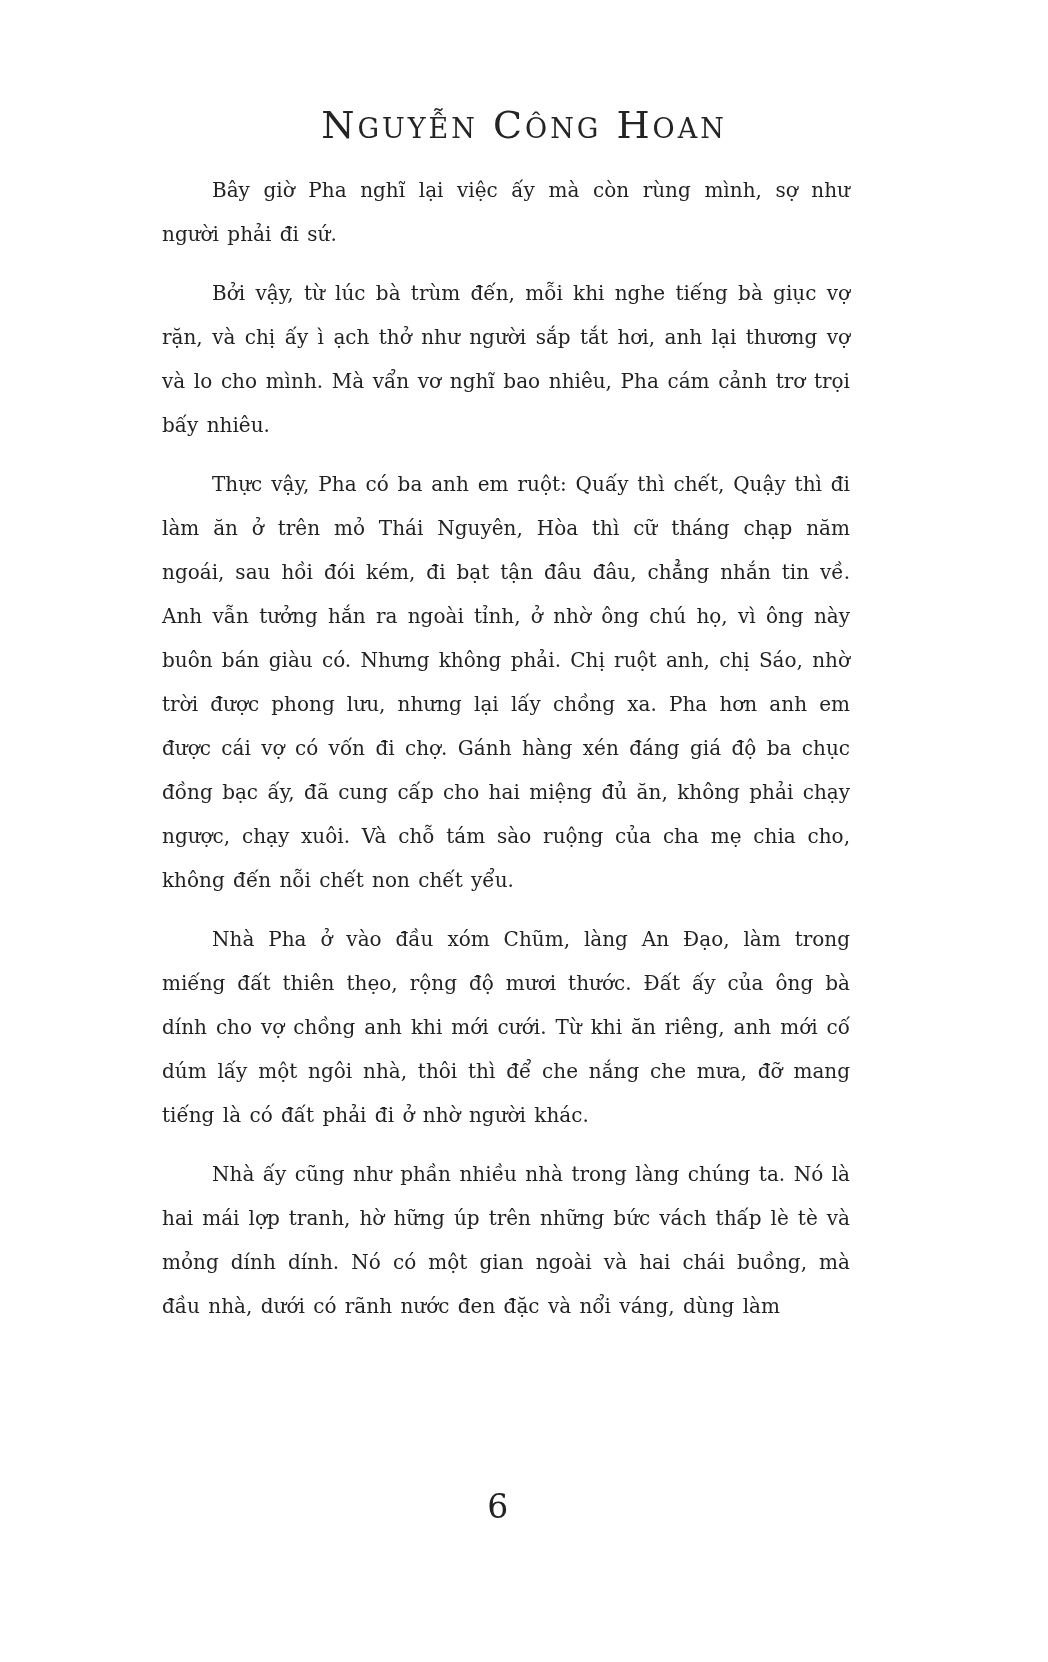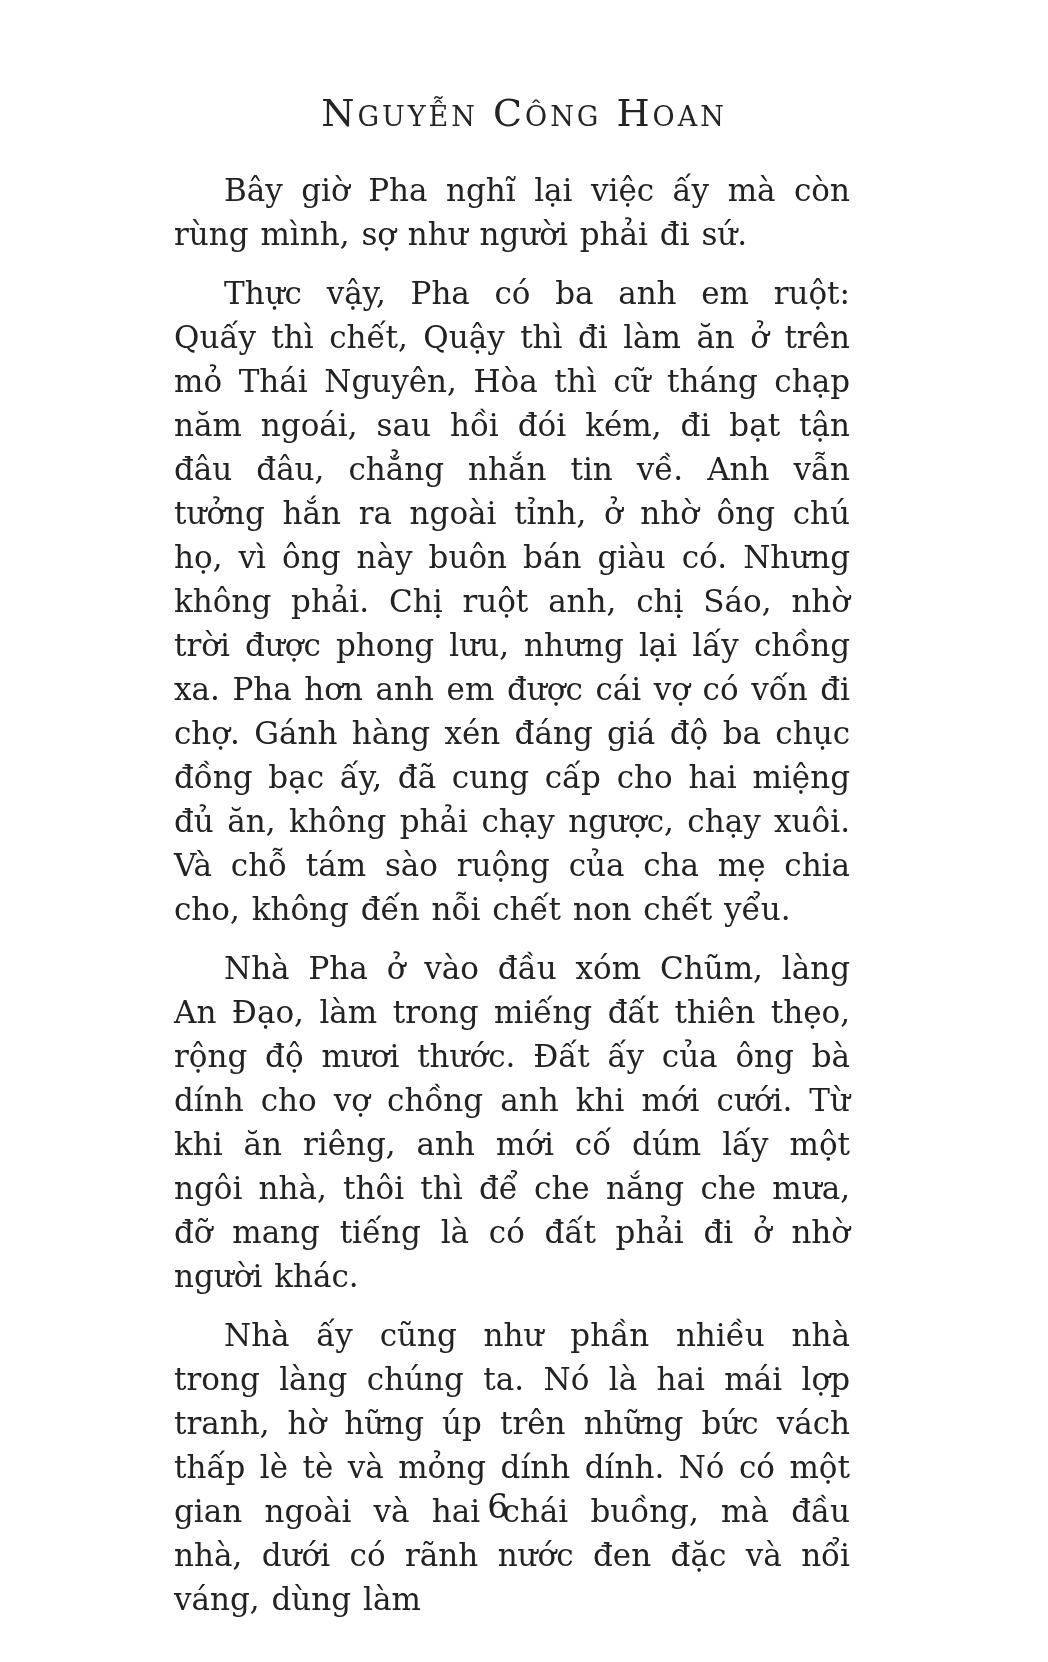--- a/index.html
+++ b/index.html
@@ -11,39 +11,39 @@
     position: relative;
     width: 1048px;
     height: 1662px;
     background: #ffffff;
     color: #1c1c1c;
     font-family: "DejaVu Serif", "Liberation Serif", serif;
     overflow: hidden;
   }
   .running-header {
     position: absolute;
-    top: 91px;
+    top: 103px;
     left: 0;
     width: 100%;
     text-align: center;
     font-variant: small-caps;
     font-size: 38px;
     letter-spacing: 3px;
     color: #242424;
     white-space: nowrap;
   }
   .text-block {
     position: absolute;
     top: 168px;
     left: 158px;
     width: 692px;
   }
   .para {
-    margin: 0 0 15px 16px;
-    font-size: 31px;
+    margin: 0 0 15px 4px;
+    font-size: 20px;
     line-height: 44px;
     text-align: justify;
     text-indent: 50px;
     color: #222222;
     word-spacing: 2px;
   }
   .page-number {
     position: absolute;
     top: 1487px;
     left: 0;
@@ -54,19 +54,20 @@
   }
 </style>
 </head>
 <body>
 
 <div class="page">
   <div class="running-header">Nguyễn Công Hoan</div>
 
   <div class="text-block">
     <p class="para">Bây giờ Pha nghĩ lại việc ấy mà còn rùng mình, sợ như người phải đi sứ.</p>
+    <p class="para">Bởi vậy, từ lúc bà trùm đến, mỗi khi nghe tiếng bà giục vợ rặn, và chị ấy ì ạch thở như người sắp tắt hơi, anh lại thương vợ và lo cho mình. Mà vẩn vơ nghĩ bao nhiêu, Pha cám cảnh trơ trọi bấy nhiêu.</p>
     <p class="para">Thực vậy, Pha có ba anh em ruột: Quấy thì chết, Quậy thì đi làm ăn ở trên mỏ Thái Nguyên, Hòa thì cữ tháng chạp năm ngoái, sau hồi đói kém, đi bạt tận đâu đâu, chẳng nhắn tin về. Anh vẫn tưởng hắn ra ngoài tỉnh, ở nhờ ông chú họ, vì ông này buôn bán giàu có. Nhưng không phải. Chị ruột anh, chị Sáo, nhờ trời được phong lưu, nhưng lại lấy chồng xa. Pha hơn anh em được cái vợ có vốn đi chợ. Gánh hàng xén đáng giá độ ba chục đồng bạc ấy, đã cung cấp cho hai miệng đủ ăn, không phải chạy ngược, chạy xuôi. Và chỗ tám sào ruộng của cha mẹ chia cho, không đến nỗi chết non chết yểu.</p>
     <p class="para">Nhà Pha ở vào đầu xóm Chũm, làng An Đạo, làm trong miếng đất thiên thẹo, rộng độ mươi thước. Đất ấy của ông bà dính cho vợ chồng anh khi mới cưới. Từ khi ăn riêng, anh mới cố dúm lấy một ngôi nhà, thôi thì để che nắng che mưa, đỡ mang tiếng là có đất phải đi ở nhờ người khác.</p>
     <p class="para">Nhà ấy cũng như phần nhiều nhà trong làng chúng ta. Nó là hai mái lợp tranh, hờ hững úp trên những bức vách thấp lè tè và mỏng dính dính. Nó có một gian ngoài và hai chái buồng, mà đầu nhà, dưới có rãnh nước đen đặc và nổi váng, dùng làm</p>
   </div>
 
   <div class="page-number">6</div>
 </div>
 
 </body></html>

